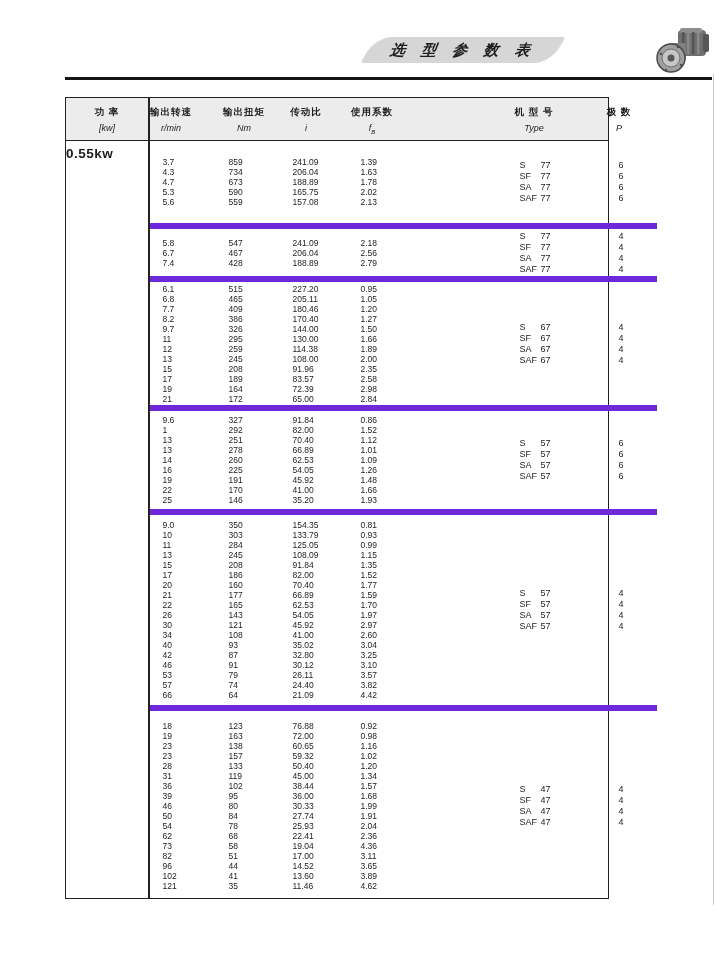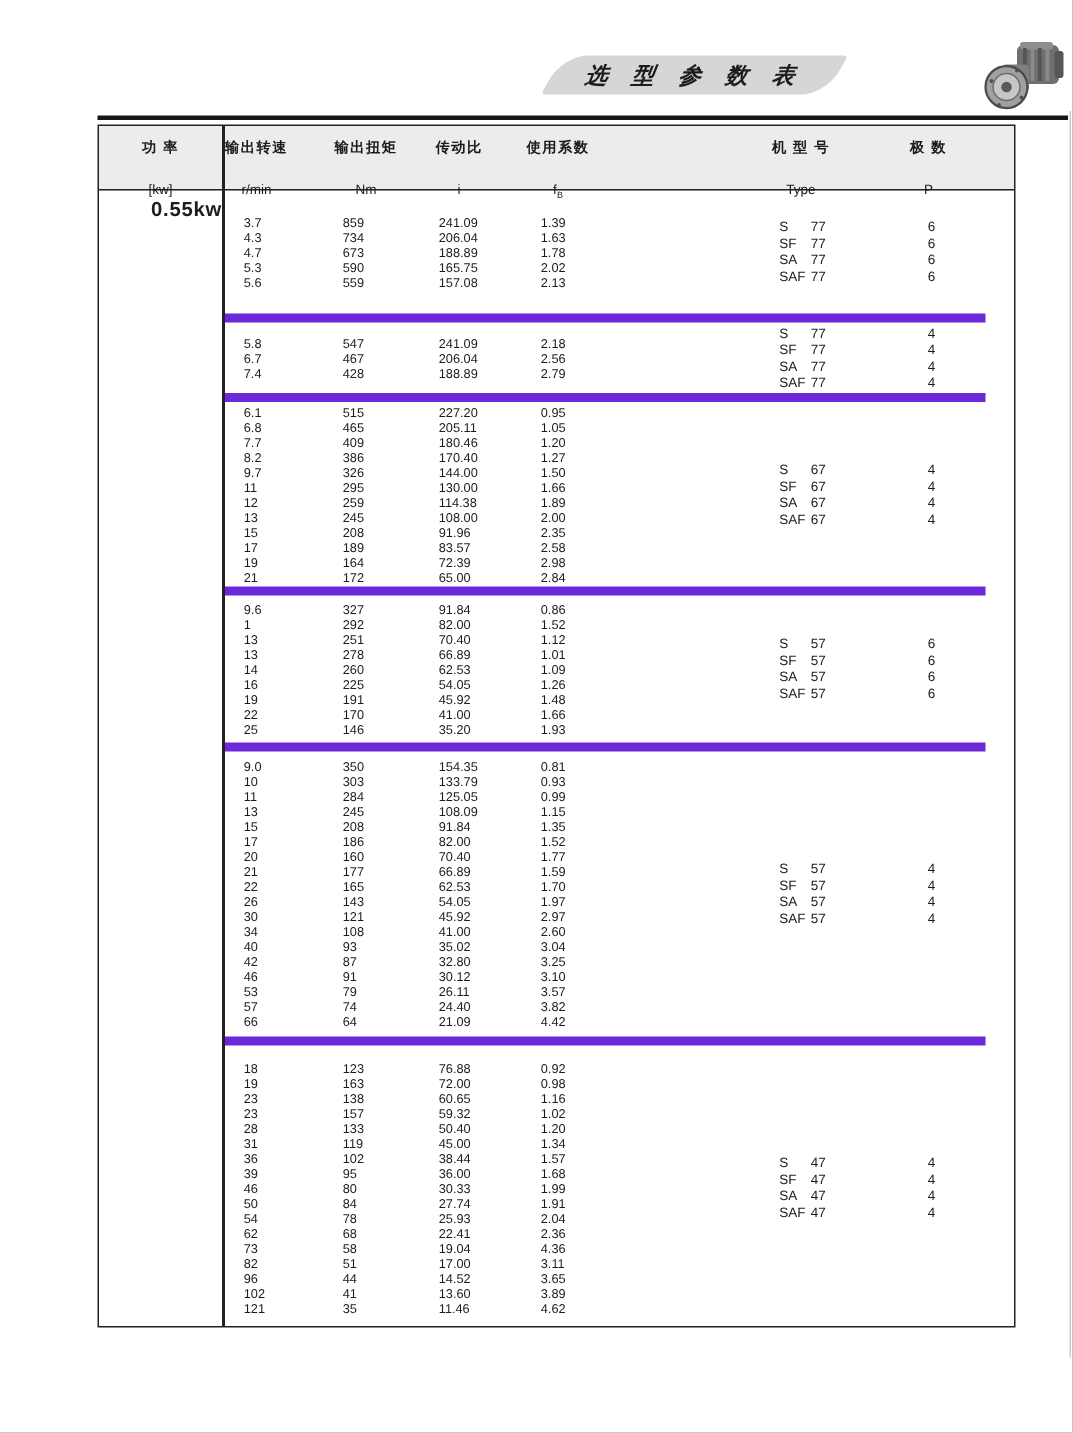--- a/index.html
+++ b/index.html
@@ -10,34 +10,34 @@
   
   .banner-bg{position:absolute;left:368px;top:37px;width:190px;height:26px;background:#d6d6d6;
              transform:skewX(-30deg);border-radius:16px 3px 16px 3px;}
   .banner-text{position:absolute;left:368px;top:41px;width:190px;text-align:center;
                font-size:15px;font-weight:bold;font-style:italic;letter-spacing:6px;
                transform:skewX(-8deg);white-space:nowrap;}
   .top-rule{position:absolute;left:65px;top:77px;width:647px;height:3px;background:#161616;}
   .motor{position:absolute;left:654px;top:25px;}
 
   
-  .ptable{position:absolute;left:65px;top:83px;width:612px;height:802px;
+  .ptable{position:absolute;left:65px;top:97px;width:544px;height:802px;
           border:1.5px solid #222;box-sizing:border-box;}
   .thead{position:absolute;left:0;top:0;width:100%;height:43px;background:#ececec;
          border-bottom:1.5px solid #222;box-sizing:border-box;}
   .col1-divider{position:absolute;left:82px;top:0;bottom:0;width:1.5px;background:#222;}
 
   .hcell{position:absolute;width:96px;text-align:center;}
   .hzh{display:block;font-size:9.5px;font-weight:bold;letter-spacing:1px;margin-top:8px;white-space:nowrap;}
-  .hunit{display:block;font-size:9px;margin-top:16px;white-space:nowrap;}
+  .hunit{display:block;font-size:9px;margin-top:4px;white-space:nowrap;font-style:italic;}
   .h-power{left:-7px;} .h-speed{left:57px;} .h-torque{left:130px;} .h-ratio{left:192px;}
   .h-fb{left:258px;} .h-type{left:420px;} .h-poles{left:505px;}
   sub.fsub{font-size:6px;}
 
-  .power-label{position:absolute;left:0px;top:48px;width:82px;text-align:right;
+  .power-label{position:absolute;left:0px;top:48px;width:82px;text-align:left;
                font-size:13.5px;font-weight:bold;letter-spacing:0.5px;}
 
   
   .tbody{position:absolute;left:83.5px;top:43px;width:507px;height:759px;}
   .group{position:relative;box-sizing:border-box;border-bottom:6px solid #6d28d9;
          display:flex;flex-direction:column;justify-content:center;}
   .group:last-child{border-bottom:none;}
   .g0{height:88px}.g1{height:53px}.g2{height:129px}.g3{height:104px}.g4{height:196px}.g5{height:189px}
   .drow{position:relative;height:10px;line-height:10px;font-size:8.5px;}
   .cell{position:absolute;white-space:nowrap;}

